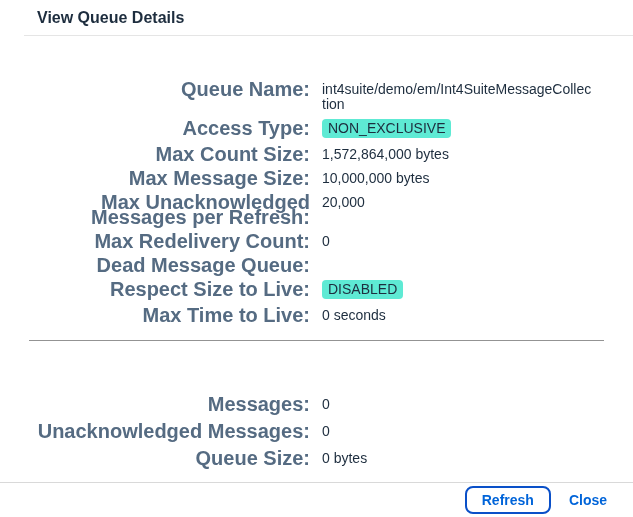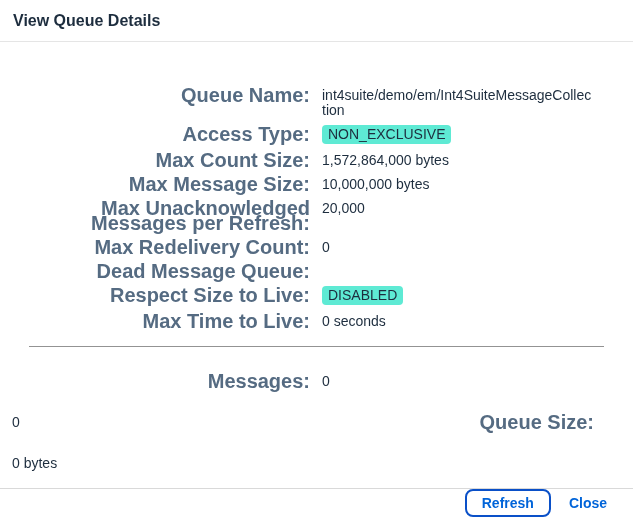--- a/index.html
+++ b/index.html
@@ -8,40 +8,41 @@
     background: #ffffff;
     font-family: "Liberation Sans", sans-serif;
     color: #1d2d3e;
     position: relative;
     overflow: hidden;
   }
   .dialog { width: 633px; height: 517px; position: relative; background:#fff; }
 
   
   .dialog-header {
-    height: 42px;
+    height: 36px;
     border-bottom: 1px solid #e5e5e5;
     display: flex; align-items: center;
     padding: 0 16px 0 13px;
     box-sizing: border-box;
+    margin-left: 24px;
   }
   .dialog-title {
     font-size: 16px; font-weight: bold; color: #1d2d3e;
   }
 
   
   .form {
     display: grid;
     grid-template-columns: 298px 272px;
     column-gap: 12px;
     row-gap: 9px;
     padding: 46px 0 0 12px;
     align-items: start;
   }
-  .form.stats { padding-top: 0; margin-top: 27px; row-gap: 26px; }
+  .form.stats { padding-top: 0; margin-top: 56px; row-gap: 12px; }
   .lbl {
     color: #556b82;
     font-weight: bold;
     font-size: 20px;
     line-height: 15px;
     text-align: right;
   }
   .val {
     font-size: 14px;
     line-height: 15px;
@@ -64,21 +65,21 @@
   .sep-mid {
     border: none;
     border-top: 1px solid #939393;
     margin: 17px 29px 0 29px;
   }
 
   
   .dialog-footer {
     position: absolute;
     left: 0; right: 0; bottom: 0;
-    height: 29px;
+    height: 35px;
     border-top: 1px solid #d9d9d9;
     background: #fff;
     display: flex;
     align-items: center;
     justify-content: flex-end;
     gap: 6px;
     padding-right: 14px;
     box-sizing: border-box;
   }
   .btn {
@@ -139,20 +140,21 @@
     <div class="lbl">Max Time to Live:</div>
     <div class="val">0 seconds</div>
   </div>
 
   <hr class="sep-mid">
 
   <div class="form stats">
     <div class="lbl">Messages:</div>
     <div class="val">0</div>
 
+    <div class="lbl">Unacknowledged Messages:</div>
     <div class="val">0</div>
 
     <div class="lbl">Queue Size:</div>
     <div class="val">0 bytes</div>
   </div>
 
   <div class="dialog-footer">
     <button class="btn btn-refresh">Refresh</button>
     <button class="btn btn-close">Close</button>
   </div>

